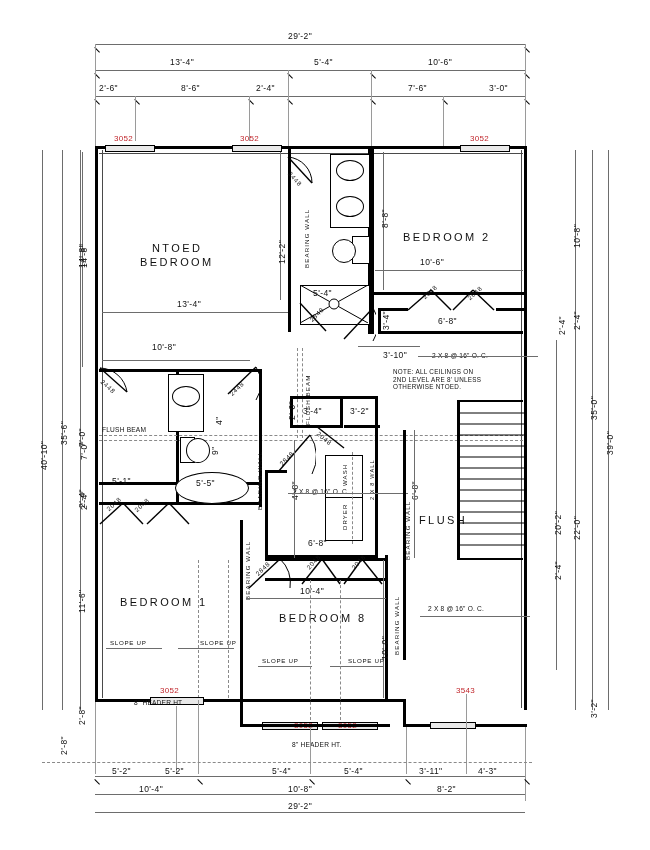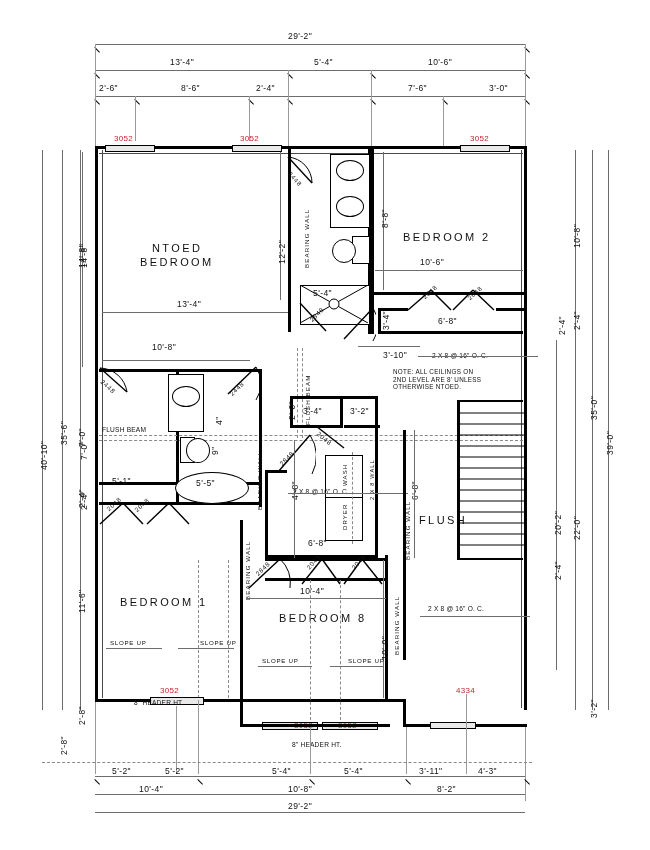--- a/index.html
+++ b/index.html
@@ -337,21 +337,21 @@
     <line x1="0" y1="143" x2="66" y2="143" stroke="#000" stroke-width="1"></line>
   </svg>
   <div class="rv" style="left:404px;top:560px;">BEARING WALL</div>
   <div class="ln" style="left:403px;top:430px;width:3px;height:230px;"></div>
   <div class="dtv" style="left:553px;top:580px;">2'-4"</div>
 
   <div class="dt tiny" style="left:428px;top:605px;">2 X 8 @ 16" O. C.</div>
   <div class="dimln" style="left:420px;top:616px;width:110px;"></div>
 
   <div class="fixture" style="left:430px;top:722px;width:44px;height:5px;background:#e9e9e9;"></div>
-  <div class="dt red" style="left:456px;top:686px;">4334</div>
+  <div class="dt red" style="left:456px;top:686px;">3543</div>
   <div class="extln" style="left:466px;top:694px;height:80px;"></div>
 
   <div class="room" style="left:120px;top:596px;">BEDROOM 1</div>
   <div class="ln" style="left:240px;top:520px;width:3px;height:180px;"></div>
   <div class="rv" style="left:244px;top:600px;">BEARING WALL</div>
   <div class="slope" style="left:110px;top:639px;">SLOPE UP</div>
   <div class="slope" style="left:200px;top:639px;">SLOPE UP</div>
   <div class="dimln" style="left:106px;top:648px;width:56px;"></div>
   <div class="dimln" style="left:178px;top:648px;width:56px;"></div>
   <div class="dashv" style="left:198px;top:560px;height:138px;"></div>

